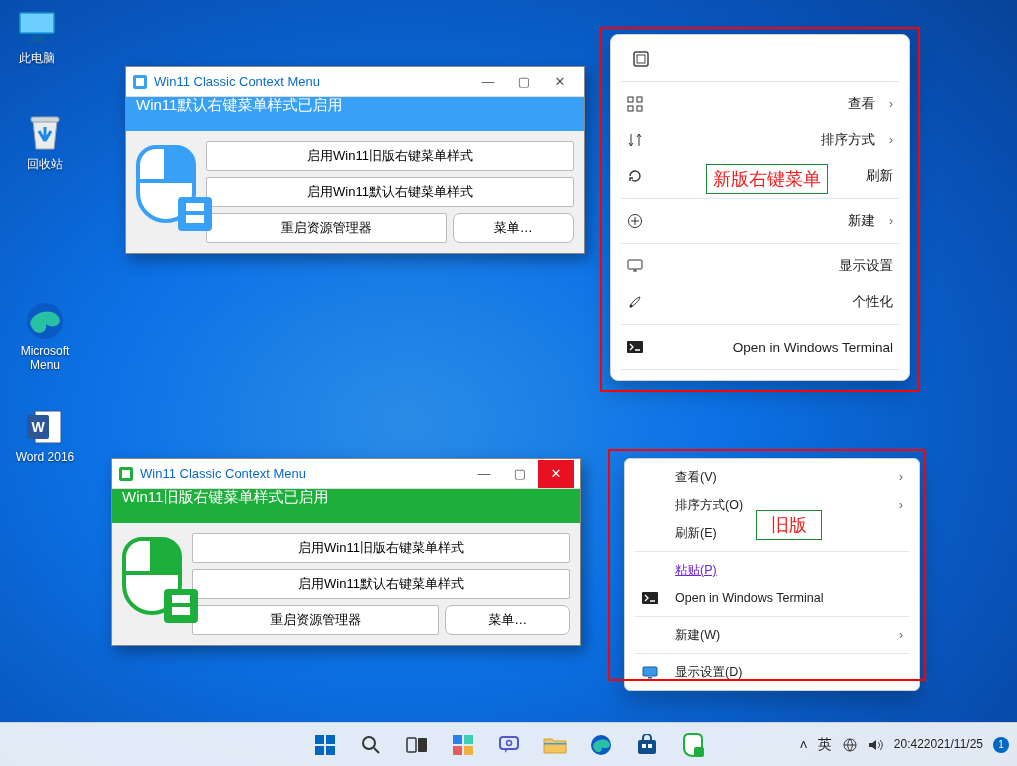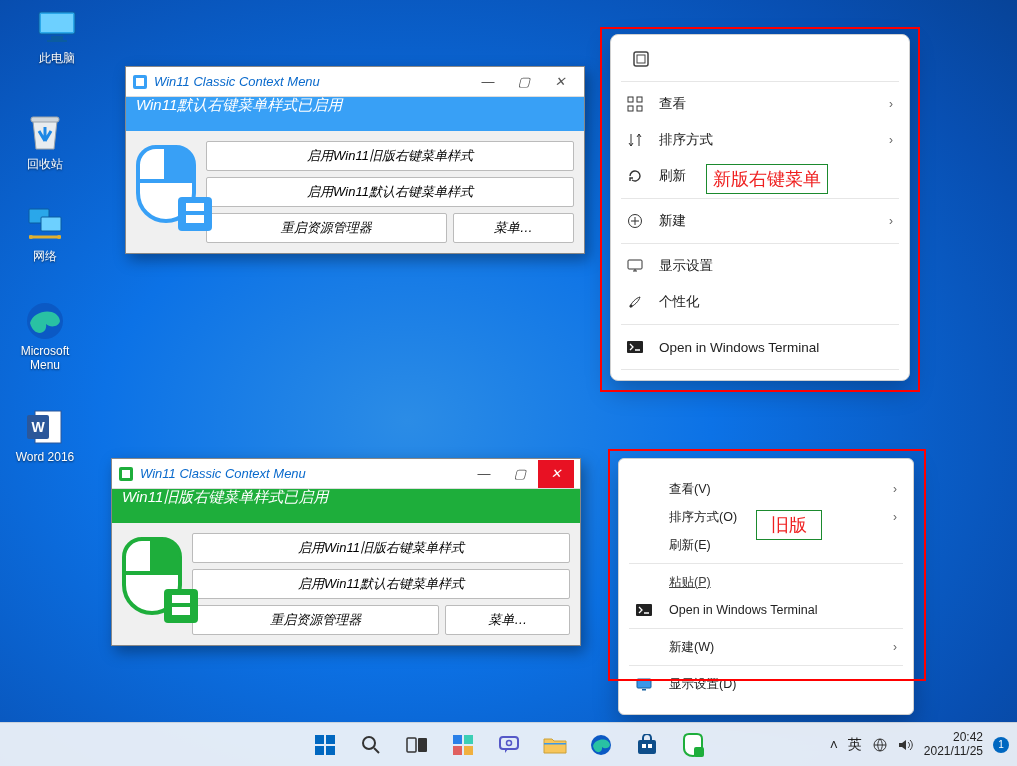--- a/index.html
+++ b/index.html
@@ -13,87 +13,86 @@
   
   .desktop { position: absolute; inset: 0; }
   .di { position: absolute; width: 70px; text-align: center; }
   .di .glyph { width: 42px; height: 42px; margin: 0 auto 2px; display: flex; align-items: center; justify-content: center; }
   .di .lbl { color: #fff; font-size: 12px; text-shadow: 0 1px 2px rgba(0,0,0,.6); }
 
   
   .win {
     position: absolute; background: #f0f0f0; border: 1px solid #888;
     box-shadow: 4px 6px 14px rgba(0,0,0,.35);
-    font-style: italic;
   }
   .titlebar { height: 30px; display: flex; align-items: center; padding: 0 6px; font-size: 13px; color: #0a6acc; background: #fff; border-bottom: 1px solid #ddd; }
   .titlebar .spacer { flex: 1; }
   .titlebar .wbtn { width: 36px; height: 28px; display: flex; align-items: center; justify-content: center; font-size: 13px; color: #555; }
   .wbtn.close.red { background: #e81123; color: #fff; }
   .status-strip { height: 34px; display: flex; align-items: flex-end; padding: 16px 10px; font-size: 15px; color: #fff; }
   .status-strip.blue { background: #38a0f6; }
   .status-strip.green { background: #1eae3b; }
   .win-body { padding: 10px; display: flex; gap: 0; }
   .mouse-icon { width: 70px; height: 84px; position: relative; }
   .btns { flex: 1; display: flex; flex-direction: column; gap: 6px; }
   .wbutton {
     background: #fff; border: 1px solid #bbb; border-radius: 2px;
     height: 30px; display: flex; align-items: center; justify-content: center;
     font-size: 13px;
   }
   .row2 { display: flex; gap: 6px; align-items: center; }
   .row2 .wbutton:first-child { flex: 2; }
-  .row2 .wbutton:last-child { flex: 1; }
+  .row2 .wbutton:last-child { flex: 1; border-radius: 7px; }
 
   
   .menu {
     position: absolute; background: #ffffff; border: 1px solid #d0d0d0; border-radius: 8px;
     box-shadow: 0 10px 24px rgba(0,0,0,.25);
     padding: 6px 0;
   }
   .menu .mi {
     display: flex; align-items: center; height: 36px; padding: 0 16px 0 14px;
     font-size: 13.5px; color: #222; gap: 14px;
   }
   .menu .mi .mico { width: 20px; display: flex; justify-content: center; color: #333; font-size: 15px; }
   .menu .mi .mlabel { flex: 1; }
   .menu .mi .rs { color: #666; font-size: 12px; }
   .menu .sep { height: 1px; background: #e6e6e6; margin: 4px 10px; }
   .menu .mi.icons-row { justify-content: flex-start; gap: 10px; }
   .icons-row .pill { width: 32px; height: 30px; display: flex; align-items: center; justify-content: center; }
 
-  .menu.classic { border-radius: 6px; padding: 16px 0; }
+  .menu.classic { border-radius: 6px; padding: 4px 0; margin-left: 6px; }
   .menu.classic .mi { height: 28px; font-size: 12.5px; }
   .menu.classic .mico { width: 22px; font-size: 14px; }
-  .menu.classic .mi.disabled { color: #404040; text-decoration: underline; }
+  .menu.classic .mi.disabled { color: #6d28d9; text-decoration: underline; }
 
   
   .redbox { position: absolute; border: 2px solid #f00; pointer-events: none; }
   .anno { position: absolute; border: 1.5px solid #1b8a2e; color: #ef2020; font-weight: 400; padding: 2px 6px; background: rgba(255,255,255,.5); font-size: 18px; }
 
   
   .taskbar {
     position: absolute; left: 0; right: 0; bottom: 0; height: 44px;
     background: rgba(244,246,250,.92); display: flex; align-items: center;
     border-top: 1px solid rgba(0,0,0,.1);
   }
   .taskbar .center { position:absolute; left:50%; transform:translateX(-50%); display:flex; gap:4px; }
   .tbtn { width: 42px; height: 38px; display:flex; align-items:center; justify-content:center; border-radius:4px; }
   .taskbar .right { position:absolute; right:8px; display:flex; align-items:center; gap:10px; font-size:12px; color:#222; }
-  .clock { display:flex; flex-direction:column; align-items:flex-end; line-height:1.15; }
+  .clock { display:flex; flex-direction:row; align-items:flex-end; line-height:1.15; }
   .tray-ico { font-size:14px; }
   .badge { width:16px; height:16px; border-radius:50%; background:#0067c0; color:#fff; font-size:10px; display:flex; align-items:center; justify-content:center; }
 
   svg { display:block; }
 </style>
 </head>
 <body>
 
 <div class="desktop">
-  <div class="di" style="left:22px; top:6px;">
+  <div class="di" style="left:2px; top:6px;">
     <div class="glyph">
       <svg width="40" height="34" viewBox="0 0 40 34">
           <rect x="2" y="2" width="36" height="22" rx="2" fill="#2aa7ea" stroke="#0b5ca0"></rect>
           <rect x="4" y="4" width="32" height="18" fill="#6dd0ff"></rect>
           <rect x="14" y="26" width="12" height="4" fill="#0b5ca0"></rect>
           <rect x="10" y="30" width="20" height="2" fill="#0b5ca0"></rect>
         </svg>
     </div>
     <div class="lbl">此电脑</div>
   </div>
@@ -102,32 +101,20 @@
     <div class="glyph">
       <svg width="36" height="40" viewBox="0 0 36 40">
           <path d="M6 8h24l-3 28H9z" fill="#e8ecef" stroke="#9aa3aa"></path>
           <rect x="4" y="4" width="28" height="5" rx="2" fill="#cfd6db" stroke="#9aa3aa"></rect>
           <path d="M12 18l6 10M24 18l-6 10M18 14v14" stroke="#1e88e5" stroke-width="3" fill="none"></path>
         </svg>
     </div>
     <div class="lbl">回收站</div>
   </div>
 
-  <div class="di" style="left:10px; top:204px;">
-    <div class="glyph">
-      <svg width="40" height="36" viewBox="0 0 40 36">
-          <rect x="4" y="2" width="20" height="14" rx="1" fill="#2aa7ea" stroke="#0b5ca0"></rect>
-          <rect x="16" y="10" width="20" height="14" rx="1" fill="#6dd0ff" stroke="#0b5ca0"></rect>
-          <path d="M4 30h32" stroke="#e0b030" stroke-width="3"></path>
-          <circle cx="6" cy="30" r="2" fill="#e0b030"></circle>
-          <circle cx="34" cy="30" r="2" fill="#e0b030"></circle>
-        </svg>
-    </div>
-    <div class="lbl">网络</div>
-  </div>
 
   <div class="di" style="left:10px; top:300px;">
     <div class="glyph">
       <svg width="40" height="40" viewBox="0 0 40 40">
           <circle cx="20" cy="20" r="18" fill="#0b59c4"></circle>
           <path d="M5 22c4-14 28-16 30-2-1 6-10 7-14 3 2 10-12 14-16-1z" fill="#29c1a3"></path>
         </svg>
     </div>
     <div class="lbl" style="white-space:pre;">Microsoft
 Menu</div>
@@ -232,21 +219,21 @@
             <span>重启资源管理器</span>
           </div>
         <div class="wbutton">
             <span>菜单…</span>
           </div>
       </div>
     </div>
   </div>
 </div>
 
-<div class="menu" style="left:610px; top:34px; width:300px;">
+<div class="menu" style="left:610px; top:34px; width:300px;text-align:right;">
   <div class="mi icons-row">
     <span class="pill">
         <svg width="18" height="18" viewBox="0 0 18 18">
           <rect x="2" y="2" width="14" height="14" rx="2" fill="none" stroke="#444" stroke-width="1.5"></rect>
           <rect x="5" y="5" width="8" height="8" fill="none" stroke="#444"></rect>
         </svg>
       </span>
   </div>
   <div class="sep"></div>
   <div class="mi">

